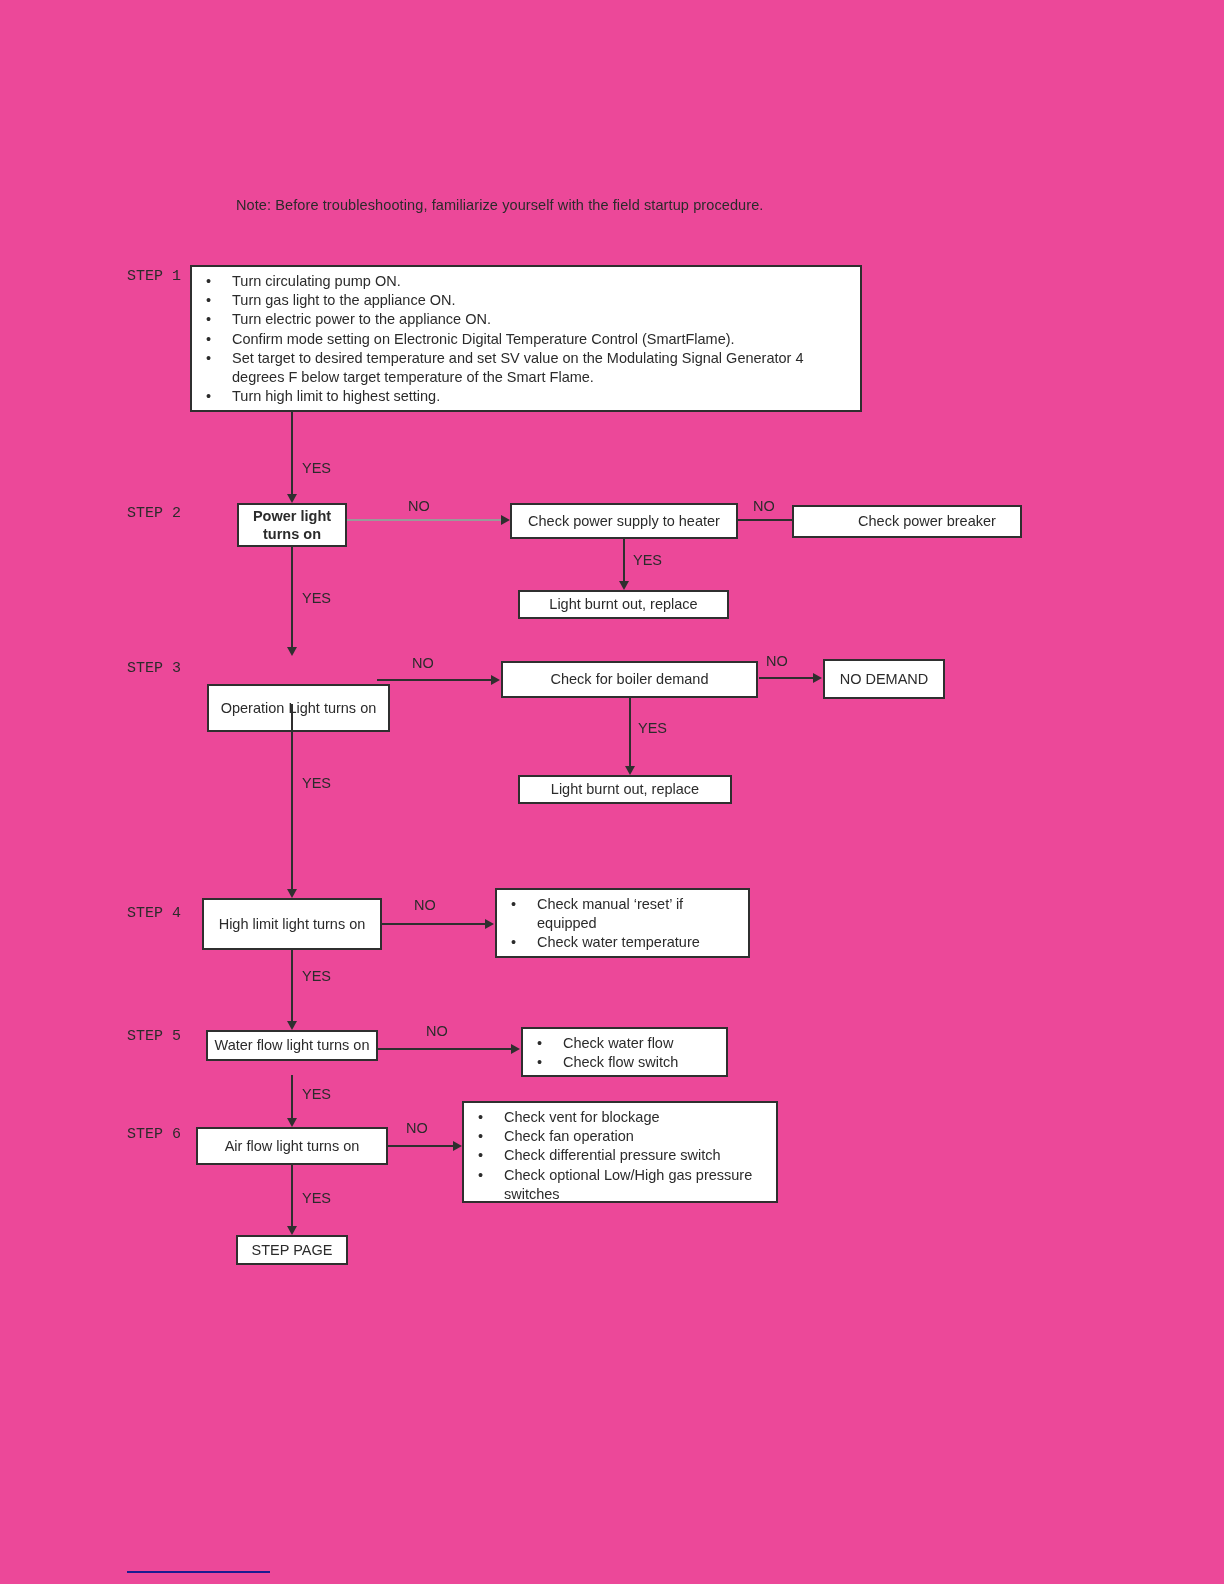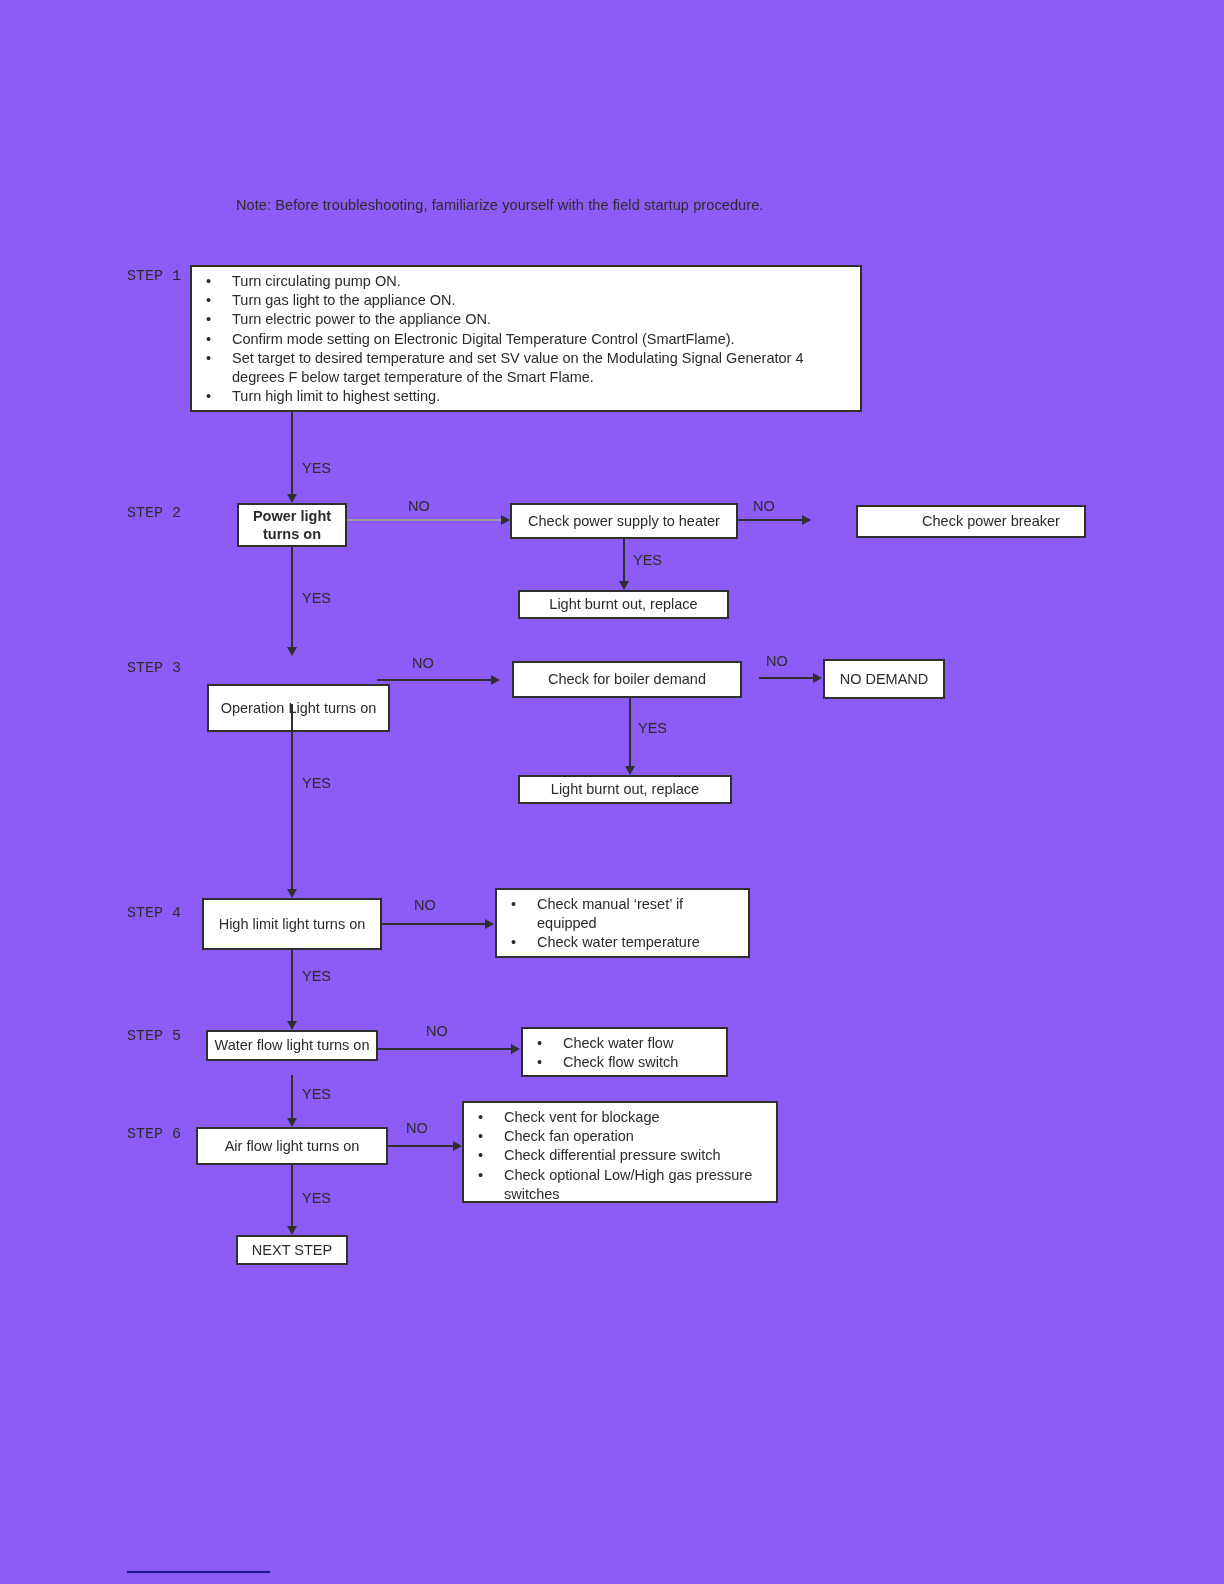--- a/index.html
+++ b/index.html
@@ -1,19 +1,19 @@
 <!DOCTYPE html>
 <html><head>
 <meta charset="utf-8">
 <style>
   html,body{margin:0;padding:0;background:#ffffff;}
   #canvas{
     position:relative;
     width:1224px;height:1584px;
-    background:#8b5cf6;
+    background:#ec4899;
     font-family:"Liberation Sans", sans-serif;
     color:#2b2b2b;
     overflow:hidden;
   }
   .note{
     position:absolute;
     font-size:14.5px;
     letter-spacing:0.1px;
     white-space:nowrap;
   }
@@ -116,35 +116,35 @@
   <div class="edge-label" style="left:302px;top:460px;">YES</div>
 
   <div class="box" style="left:237px;top:503px;width:110px;height:44px;font-weight:bold;">Power light turns on</div>
   <div class="hline gray" style="left:347px;top:519px;width:154px;"></div>
   <div class="arrow-right" style="left:501px;top:515px;"></div>
   <div class="edge-label" style="left:408px;top:498px;">NO</div>
   <div class="box" style="left:510px;top:503px;width:228px;height:36px;">Check power supply to heater</div>
   <div class="hline" style="left:738px;top:519px;width:64px;"></div>
   <div class="arrow-right" style="left:802px;top:515px;"></div>
   <div class="edge-label" style="left:753px;top:498px;">NO</div>
-  <div class="box" style="left:856px;top:505px;width:230px;height:33px;padding-left:44px;">Check power breaker</div>
+  <div class="box" style="left:792px;top:505px;width:230px;height:33px;padding-left:44px;">Check power breaker</div>
   <div class="vline" style="left:623px;top:539px;height:42px;"></div>
   <div class="arrow-down" style="left:619px;top:581px;"></div>
   <div class="edge-label" style="left:633px;top:552px;">YES</div>
   <div class="box" style="left:518px;top:590px;width:211px;height:29px;">Light burnt out, replace</div>
 
   <div class="vline" style="left:291px;top:547px;height:100px;"></div>
   <div class="arrow-down" style="left:287px;top:647px;"></div>
   <div class="edge-label" style="left:302px;top:590px;">YES</div>
 
   <div class="box" style="left:207px;top:656px;width:183px;height:48px;margin-top:28px;">Operation Light turns on</div>
   <div class="hline" style="left:377px;top:679px;width:114px;"></div>
   <div class="arrow-right" style="left:491px;top:675px;"></div>
   <div class="edge-label" style="left:412px;top:655px;">NO</div>
-  <div class="box" style="left:512px;top:661px;width:230px;height:37px;">Check for boiler demand</div>
+  <div class="box" style="left:501px;top:661px;width:257px;height:37px;">Check for boiler demand</div>
   <div class="hline" style="left:759px;top:677px;width:54px;"></div>
   <div class="arrow-right" style="left:813px;top:673px;"></div>
   <div class="edge-label" style="left:766px;top:653px;">NO</div>
   <div class="box" style="left:823px;top:659px;width:122px;height:40px;">NO DEMAND</div>
   <div class="vline" style="left:629px;top:698px;height:68px;"></div>
   <div class="arrow-down" style="left:625px;top:766px;"></div>
   <div class="edge-label" style="left:638px;top:720px;">YES</div>
   <div class="box" style="left:518px;top:775px;width:214px;height:29px;">Light burnt out, replace</div>
 
   <div class="vline" style="left:291px;top:704px;height:185px;"></div>
@@ -209,17 +209,17 @@
     <div class="bullet-row">
       <span class="marker">•</span>
       <span class="btext">Check optional Low/High gas pressure switches</span>
     </div>
   </div>
 
   <div class="vline" style="left:291px;top:1165px;height:61px;"></div>
   <div class="arrow-down" style="left:287px;top:1226px;"></div>
   <div class="edge-label" style="left:302px;top:1190px;">YES</div>
 
-  <div class="box" style="left:236px;top:1235px;width:112px;height:30px;">NEXT STEP</div>
+  <div class="box" style="left:236px;top:1235px;width:112px;height:30px;">STEP PAGE</div>
 
   <div class="footer-rule"></div>
 
 </div>
 
 </body></html>

